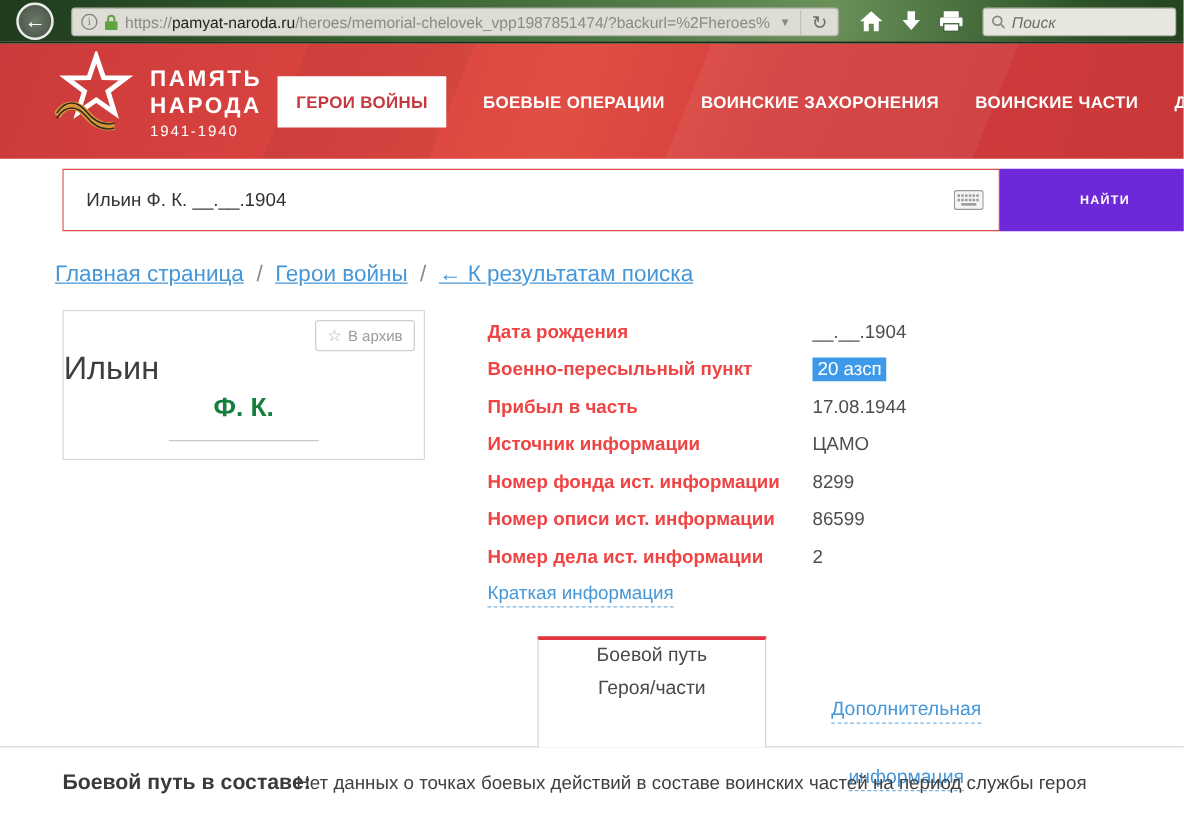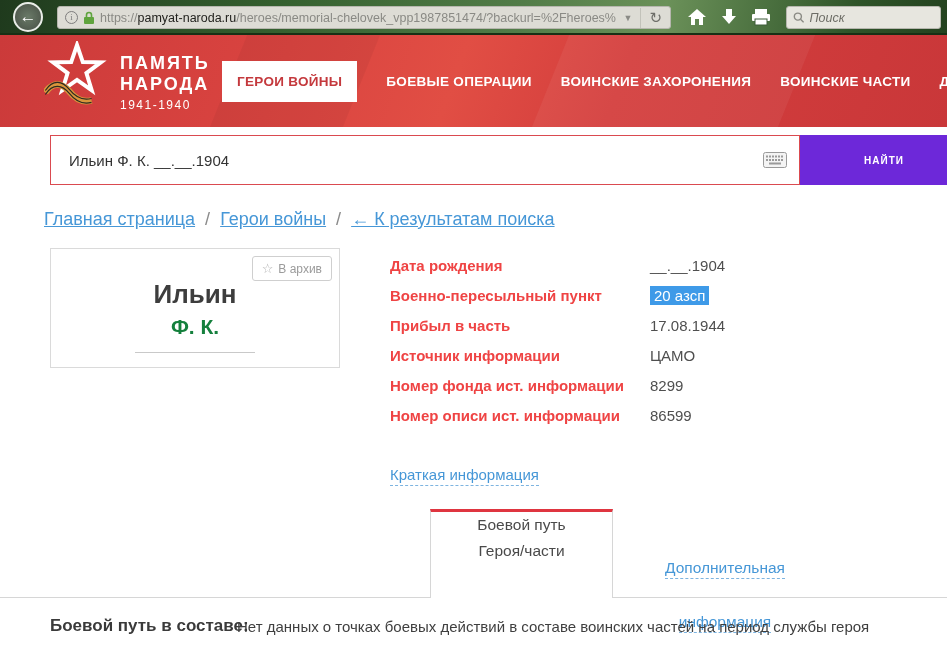--- a/index.html
+++ b/index.html
@@ -99,21 +99,21 @@
   .hero-card {
     position:absolute; left:50px; top:248px; width:290px; height:120px;
     border:1px solid #dadada; background:#ffffff;
   }
   .archive-button {
     position:absolute; right:7px; top:7px; border:1px solid #cfcfcf;
     border-radius:3px; padding:4px 9px; color:#9b9b9b; font-size:12px;
     display:flex; align-items:center; gap:5px; cursor:pointer; background:#fff;
   }
   .archive-star { color:#b3b3b3; font-size:13px; }
-  .hero-surname { text-align:center; margin-top:30px; font-size:26px; font-weight:bold; color:#3d3d3d; }
+  .hero-surname { text-align:left; margin-top:30px; font-size:26px; font-weight:normal; color:#3d3d3d; }
   .hero-initials { text-align:center; margin-top:5px; font-size:21px; font-weight:bold; color:#15803d; }
   .hero-divider { width:120px; height:1px; background:#c9c9c9; margin:13px auto 0; }
   
   .fields { position:absolute; left:390px; top:250px; width:540px; }
   .field-row { display:flex; height:30px; align-items:center; }
   .field-label { width:260px; font-weight:bold; font-size:15px; color:#ef4444; }
   .field-value { font-size:15px; color:#4f4f4f; }
   .field-value.highlight { background:#3e9ae8; color:#ffffff; padding:1px 4px; }
   .short-info-link {
     position:absolute; left:390px; top:466px; font-size:15px; color:#4697d7;
@@ -265,20 +265,24 @@
     <span class="field-value">ЦАМО</span>
   </div>
   <div class="field-row">
     <span class="field-label">Номер фонда ист. информации</span>
     <span class="field-value">8299</span>
   </div>
   <div class="field-row">
     <span class="field-label">Номер описи ист. информации</span>
     <span class="field-value">86599</span>
   </div>
+  <div class="field-row">
+    <span class="field-label">Номер дела ист. информации</span>
+    <span class="field-value">2</span>
+  </div>
 </div>
 
 <a class="short-info-link">Краткая информация</a>
 
 <div class="tab-baseline"></div>
 <div class="tab-active">
   <div class="tab-line">Боевой путь</div>
   <div class="tab-line">Героя/части</div>
 </div>
 <div class="tab-inactive">

